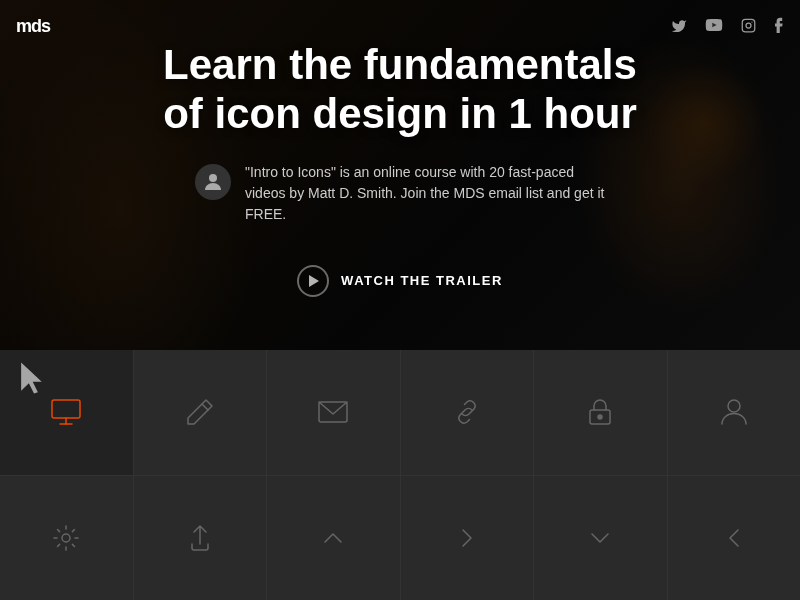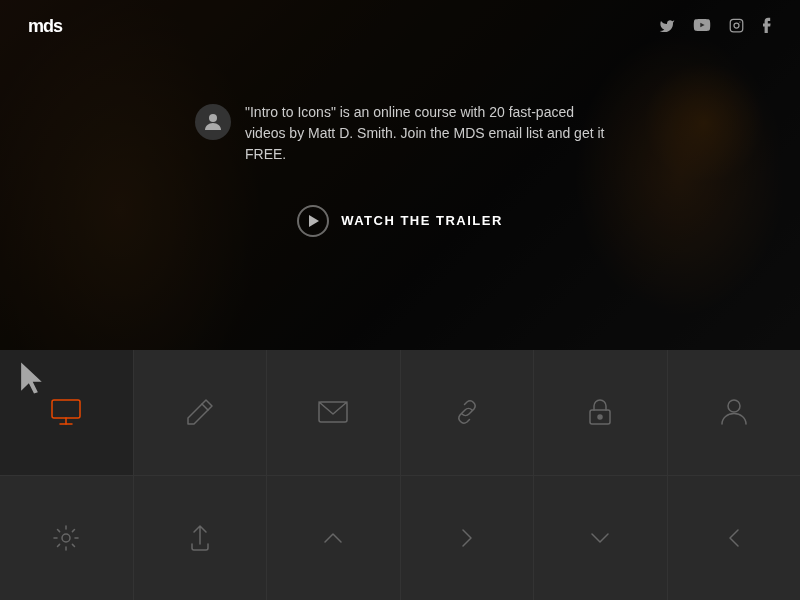--- a/index.html
+++ b/index.html
@@ -164,21 +164,21 @@
     
     .navbar {
       position: absolute;
       top: 0;
       left: 0;
       width: 100%;
       z-index: 10;
       display: flex;
       align-items: center;
       justify-content: space-between;
-      padding: 16px 28px;
+      padding: 16px 16px;
     }
 
     .navbar-logo {
       color: #fff;
       font-size: 18px;
       font-weight: 700;
       letter-spacing: -1px;
     }
 
     .navbar-social {
@@ -281,20 +281,24 @@
         <path d="M9 1H6.5A4.5 4.5 0 002 5.5V8H0v4h2v8h4v-8h3l.5-4H6V5.5C6 5.22 6.22 5 6.5 5H9V1z"></path>
       </svg>
     </span>
   </div>
 </div>
 
 <div class="hero">
   <div class="hero-bg"></div>
   <div class="hero-overlay"></div>
   <div class="hero-content">
+    <h1 class="hero-title">
+      <span>Learn the fundamentals</span><br>
+      <span>of icon design in 1 hour</span>
+    </h1>
     <div class="hero-description">
       <div class="hero-avatar">
         <svg viewBox="0 0 24 24" fill="#aaa">
           <circle cx="12" cy="8" r="4"></circle>
           <path d="M4 20c0-4 3.6-7 8-7s8 3 8 7"></path>
         </svg>
       </div>
       <p class="hero-desc-text">"Intro to Icons" is an online course with 20 fast-paced videos by Matt D. Smith. Join the MDS email list and get it FREE.</p>
     </div>
     <div class="hero-buttons">

